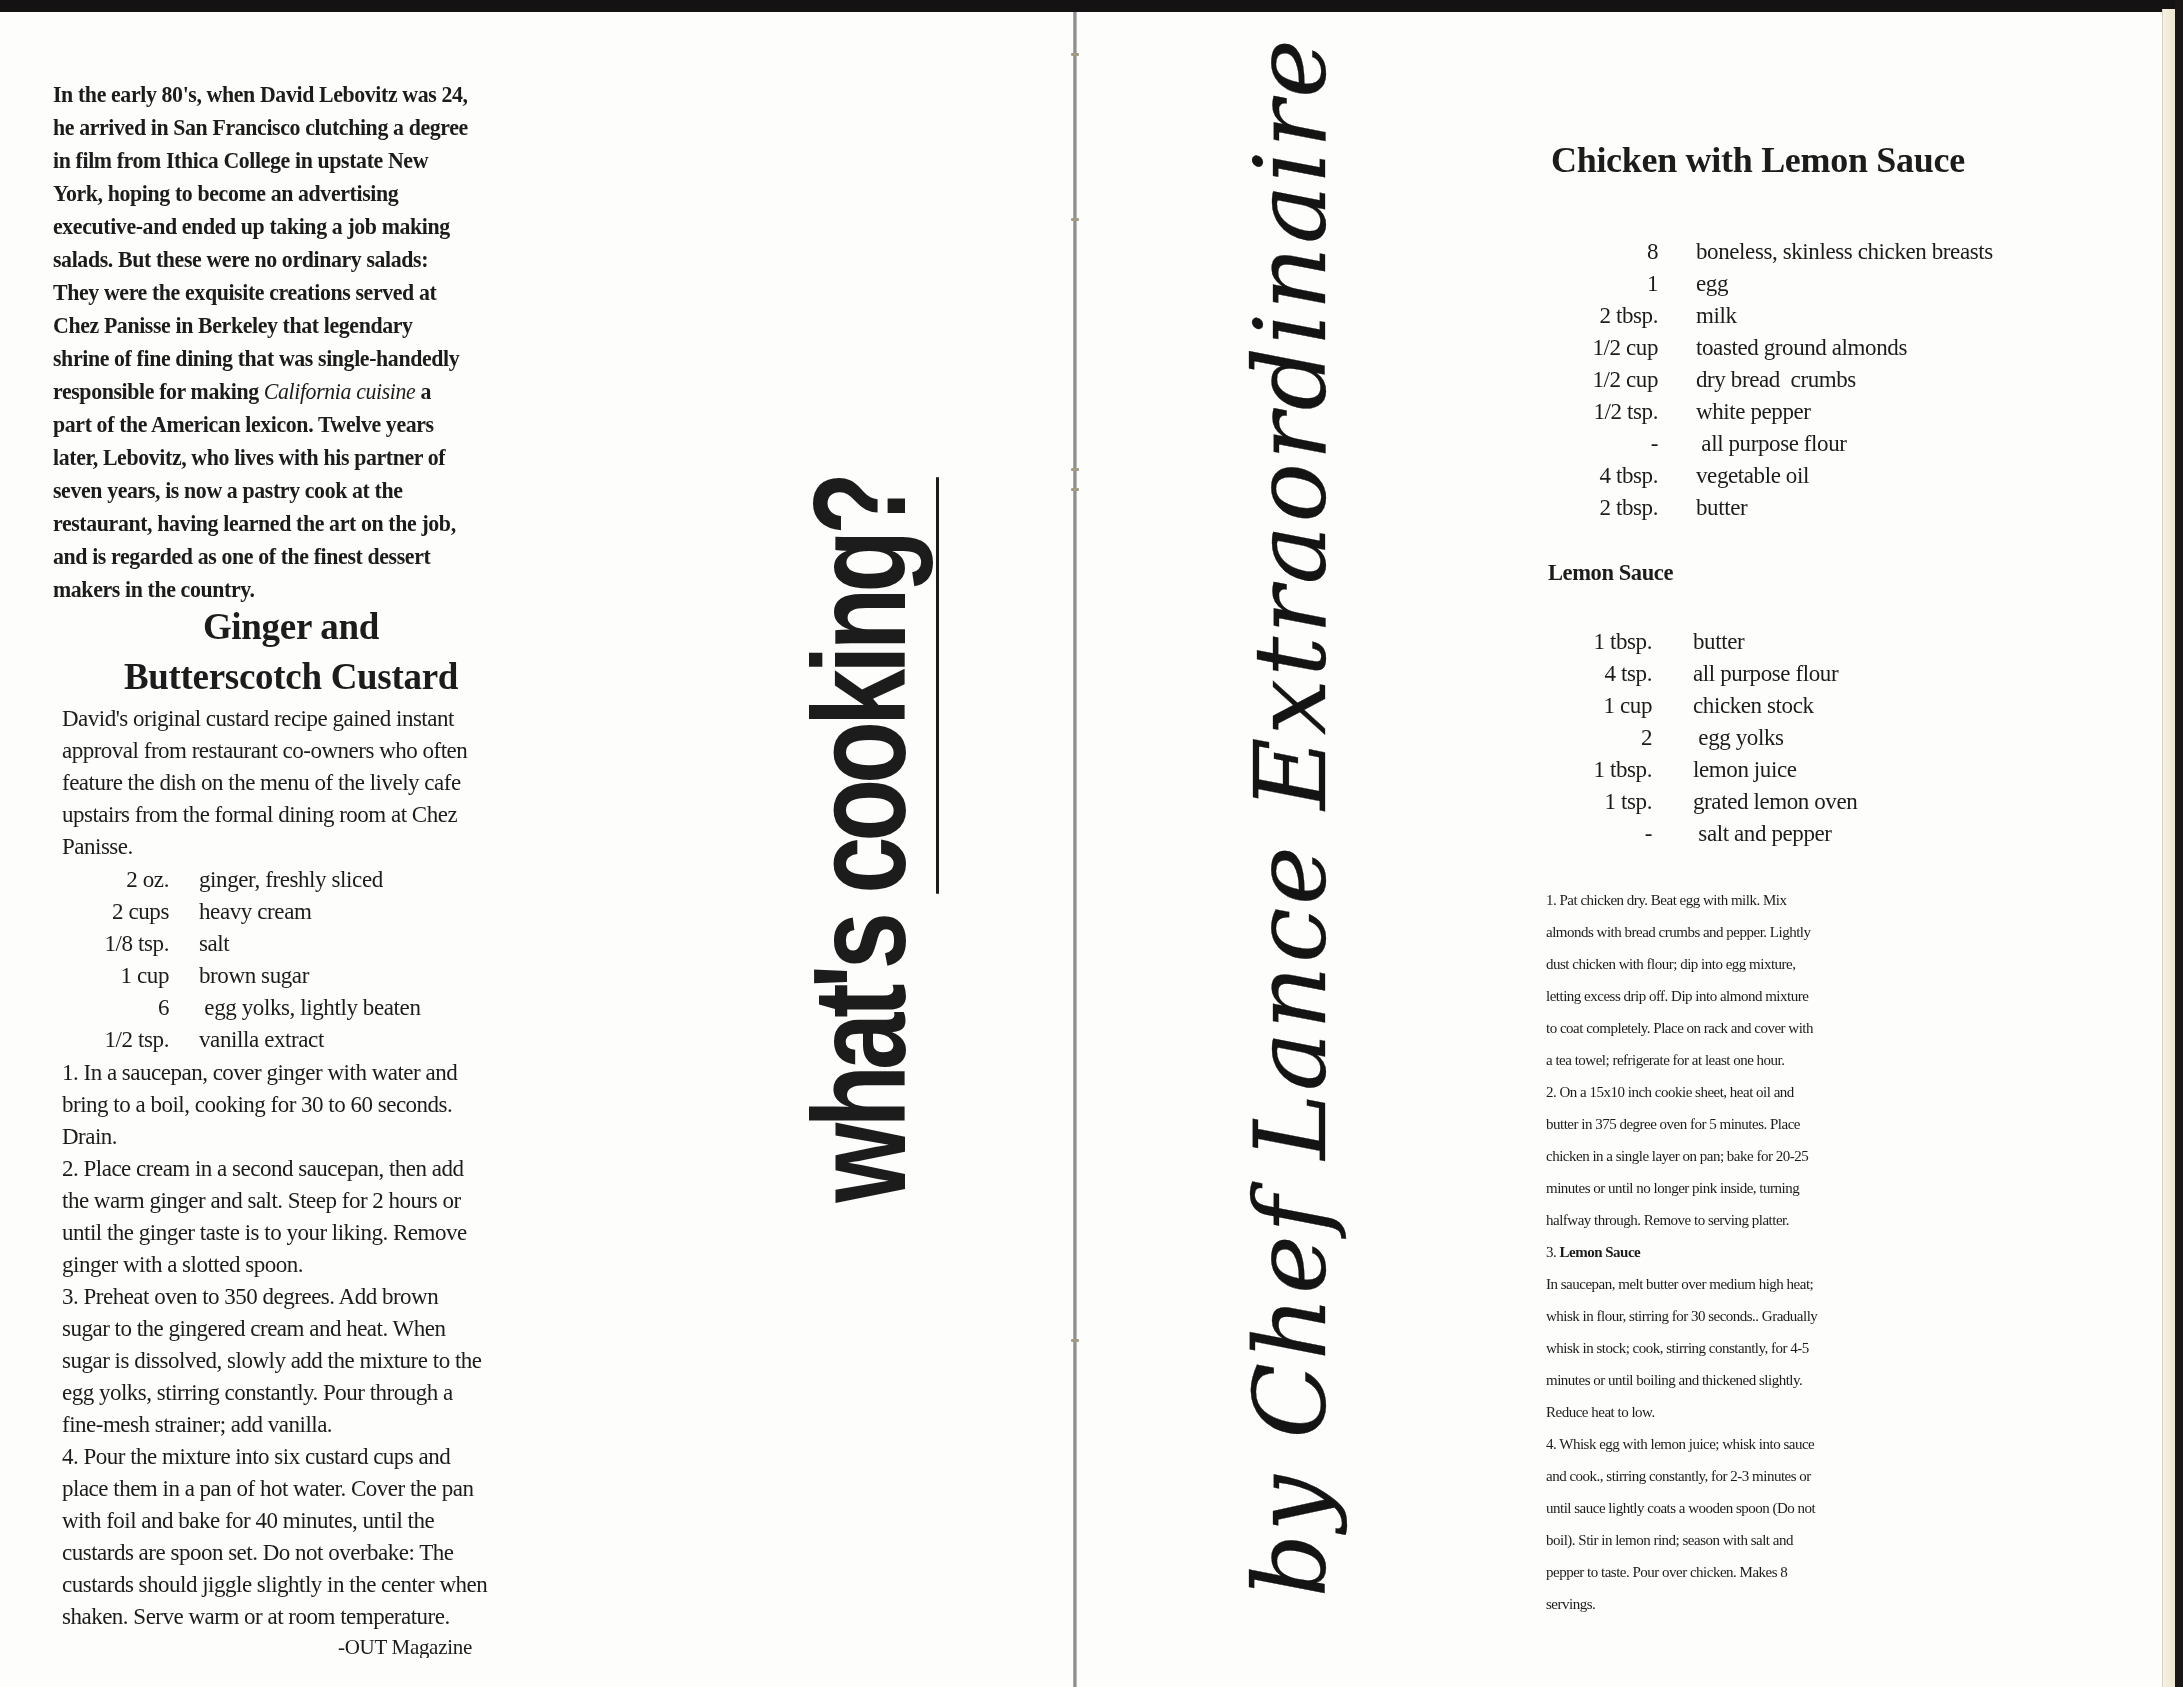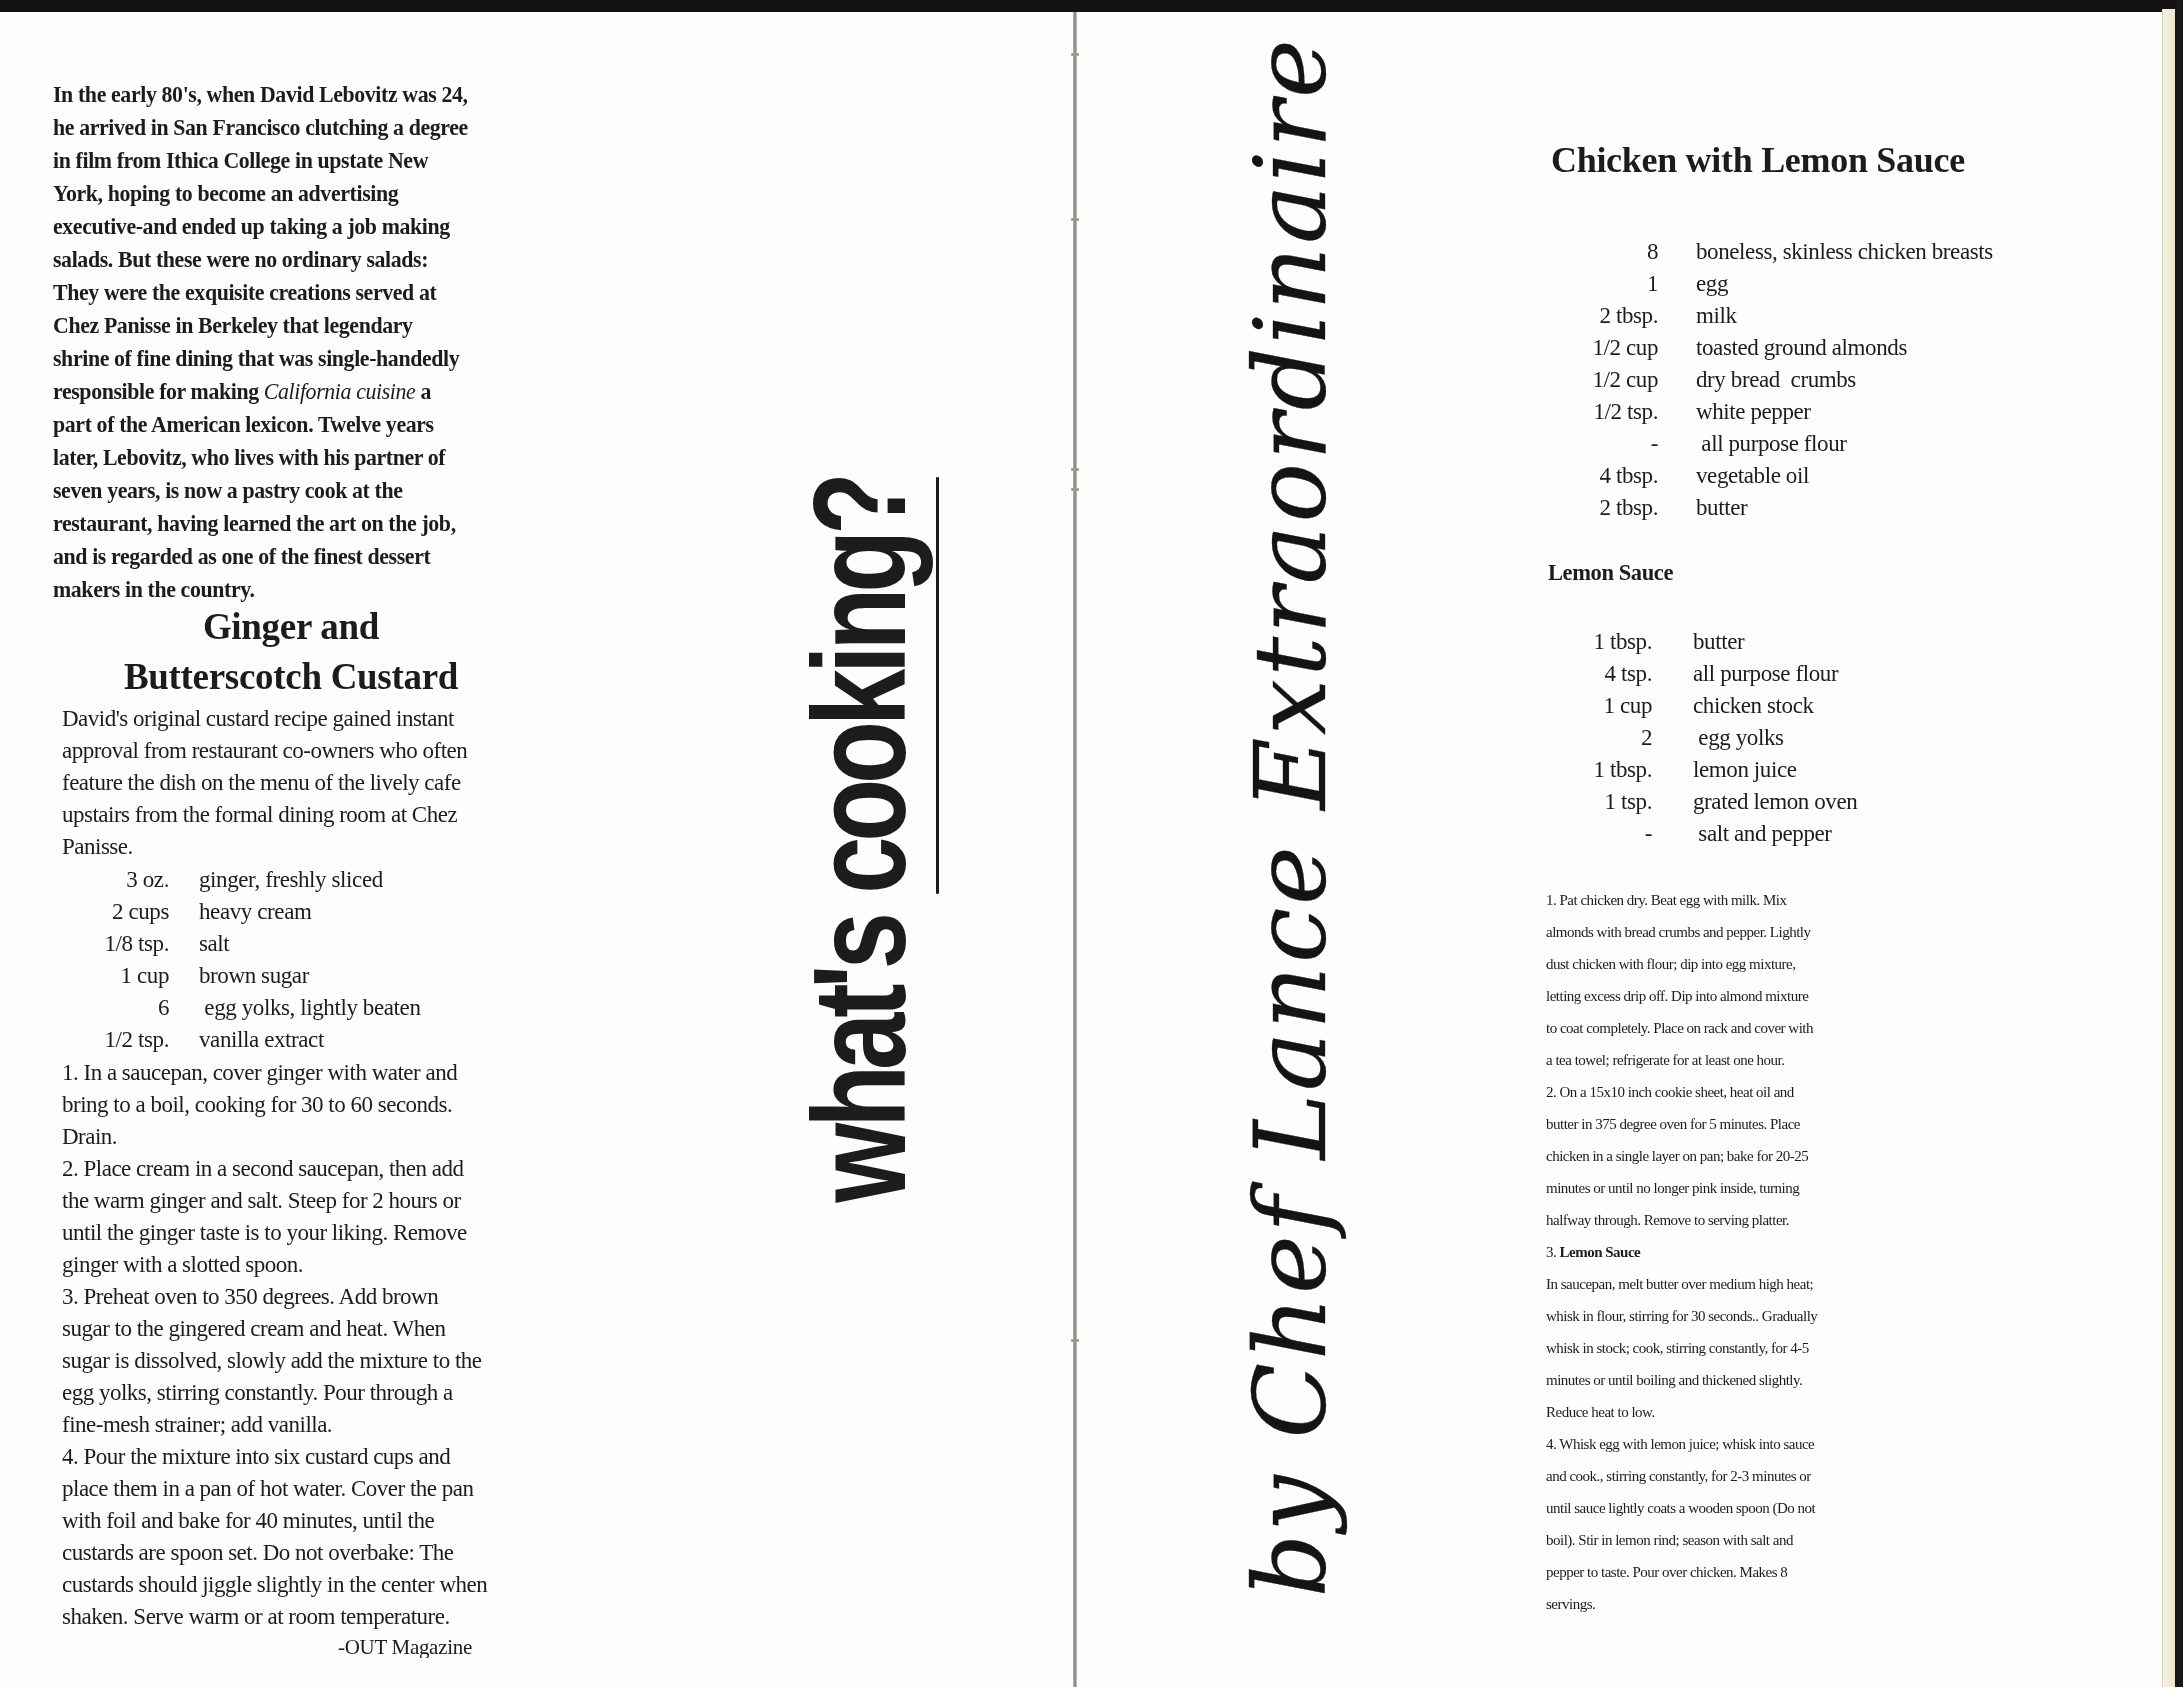--- a/index.html
+++ b/index.html
@@ -122,21 +122,21 @@
   <div class="body-text custard-desc">
     <span class="line">David's original custard recipe gained instant</span>
     <span class="line">approval from restaurant co-owners who often</span>
     <span class="line">feature the dish on the menu of the lively cafe</span>
     <span class="line">upstairs from the formal dining room at Chez</span>
     <span class="line">Panisse.</span>
   </div>
 
   <div class="ing-table custard-ings">
     <div class="ing-row">
-        <span class="ing-qty">3 oz.</span>
+        <span class="ing-qty">2 oz.</span>
         <span class="ing-name">ginger, freshly sliced</span>
       </div>
     <div class="ing-row">
         <span class="ing-qty">2 cups</span>
         <span class="ing-name">heavy cream</span>
       </div>
     <div class="ing-row">
         <span class="ing-qty">1/8 tsp.</span>
         <span class="ing-name">salt</span>
       </div>

